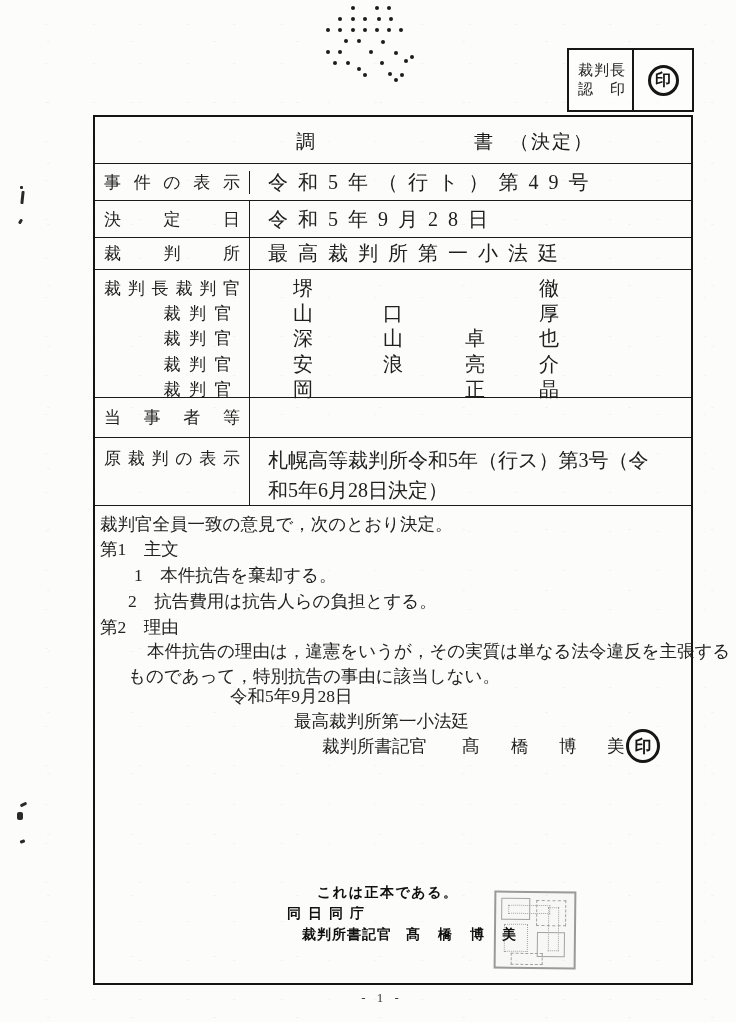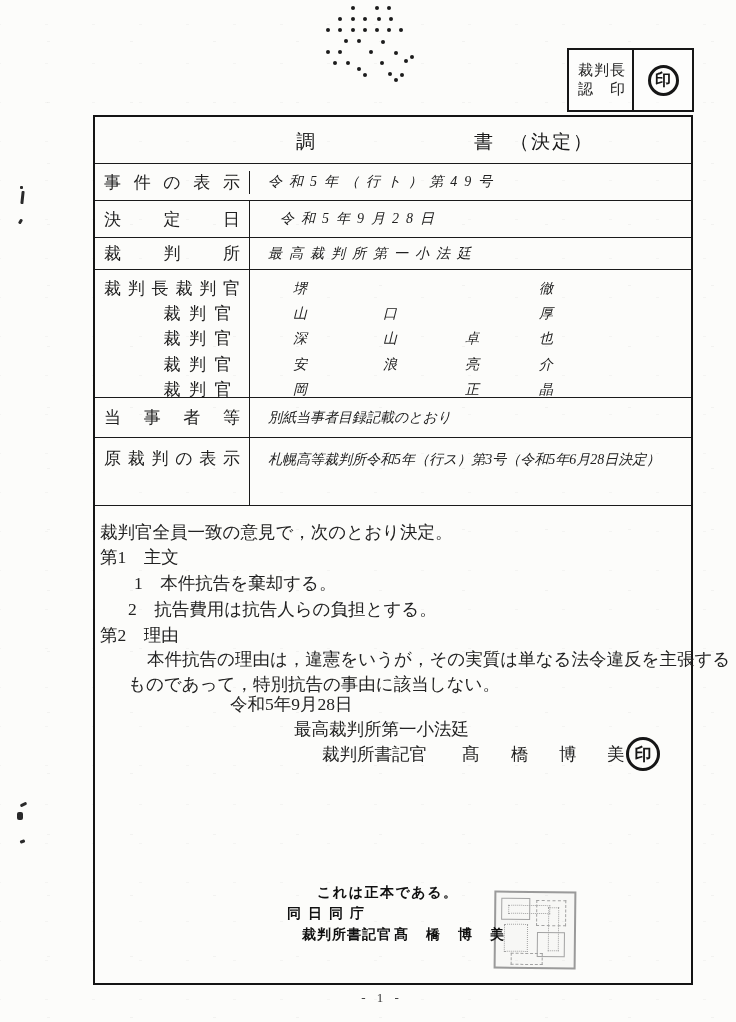--- a/index.html
+++ b/index.html
@@ -69,42 +69,42 @@
   .t-suffix{left:415px;letter-spacing:2px;}
   .row{display:flex;border-bottom:1.5px solid #1a1a1a;box-sizing:border-box;}
   .label-cell{
     width:155px;border-right:1.5px solid #1a1a1a;box-sizing:border-box;
     padding:0 9px;font-size:17px;color:#202020;
     text-align:justify;text-align-last:justify;text-justify:inter-character;
     display:flex;flex-direction:column;justify-content:center;
   }
   .label-cell > div{width:100%;}
   .value-cell{
-    flex:1;position:relative;font-size:14px;color:#202020;
-    display:flex;align-items:center;padding-left:18px;box-sizing:border-box;font-style:italic;
+    flex:1;position:relative;font-size:20px;color:#202020;
+    display:flex;align-items:center;padding-left:18px;box-sizing:border-box;
   }
   .spaced{letter-spacing:0.5em;}
-  .r1{height:37px;align-items:center;} .r2{height:37px;gap:12px;} .r3{height:32px;}
+  .r1{height:37px;align-items:center;} .r2{height:37px;} .r3{height:32px;}
   .r-judges{height:128px;}
   .r4{height:40px;}
   .r5{height:68px;}
   .r5 .label-cell{justify-content:flex-start;padding-top:9px;}
   .r5 .value-cell{align-items:flex-start;padding-top:7px;padding-right:27px;line-height:30px;}
   
   .r-judges .label-cell{justify-content:flex-start;padding-top:6px;text-align-last:auto;display:block;}
   .j-label{line-height:25.2px;width:100%;}
   .j-chief{text-align:justify;text-align-last:justify;text-justify:inter-character;}
   .j-sub{text-align:right;letter-spacing:0.5em;margin-right:-0.5em;}
   .r-judges .value-cell{display:block;padding:6px 0 0 0;}
   .j-line{position:relative;height:25.2px;line-height:25.2px;}
   .j-name{position:absolute;top:0;}
   .jc0{left:43px;} .jc1{left:133px;} .jc2{left:215px;} .jc3{left:289px;}
   
   .body-area{position:relative;flex:1;height:474px;font-size:17.5px;color:#222;}
-  .bline{position:absolute;white-space:nowrap;line-height:25px;margin-top:8px;}
+  .bline{position:absolute;white-space:nowrap;line-height:25px;}
   .b0{left:5px;top:6px;}
   .b1{left:5px;top:31px;}
   .b2{left:39px;top:57px;}
   .b3{left:33px;top:83px;}
   .b4{left:5px;top:109px;}
   .b5{left:52px;top:133px;}
   .b6{left:33px;top:158px;}
   .b7{left:135px;top:178px;}
   .b8{left:199px;top:203px;}
   .b9{left:227px;top:228px;width:370px;}
@@ -115,21 +115,21 @@
     border:3px solid #161616;border-radius:50%;box-sizing:border-box;
     display:flex;align-items:center;justify-content:center;
     font-size:17px;font-weight:bold;color:#161616;background:rgba(252,252,250,0.6);
   }
   
   .cert{position:absolute;left:287px;top:884px;font-size:14px;font-weight:bold;color:#101010;z-index:3;}
   .cert div{position:absolute;white-space:nowrap;}
   .c1{left:6px;top:0;letter-spacing:1.5px;margin-left:24px;}
   .c2{left:0;top:21px;letter-spacing:7px;}
   .c3{left:15px;top:42px;letter-spacing:1px;}
-  .c3 .cert-name{letter-spacing:18px;margin-left:2px;}
+  .c3 .cert-name{letter-spacing:18px;margin-left:14px;}
   
   .stamp{
     position:absolute;left:494px;top:891px;width:82px;height:78px;
     border:2.5px solid #9a9a9a;box-sizing:border-box;transform:rotate(0.6deg);
     background:rgba(190,190,190,0.07);z-index:2;
   }
   .stamp i{position:absolute;border:1.5px solid #a2a2a2;}
   .stamp .s1{left:5px;top:5px;width:27px;height:20px;}
   .stamp .s2{left:40px;top:7px;width:28px;height:24px;border-style:dashed;}
   .stamp .s3{left:8px;top:31px;width:22px;height:26px;border-style:dotted;}
@@ -230,21 +230,20 @@
           <span class="j-name jc2">正</span>
           <span class="j-name jc3">晶</span>
         </div>
       </div>
     </div>
 
     <div class="row r4">
       <div class="label-cell">
           <div>当事者等</div>
         </div>
-      <div class="value-cell">別紙当事者目録記載のとおり</div>
     </div>
 
     <div class="row r5">
       <div class="label-cell">
           <div>原裁判の表示</div>
         </div>
       <div class="value-cell">札幌高等裁判所令和5年（行ス）第3号（令和5年6月28日決定）</div>
     </div>
 
     <div class="body-area">

